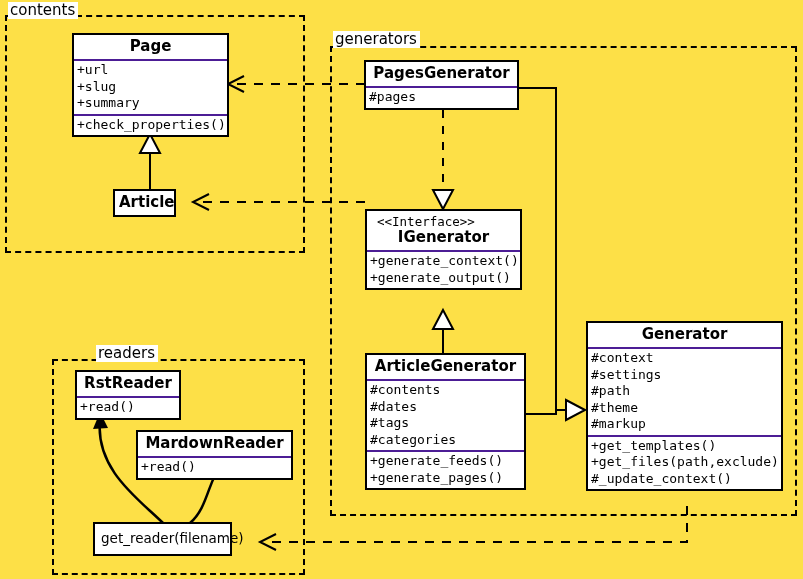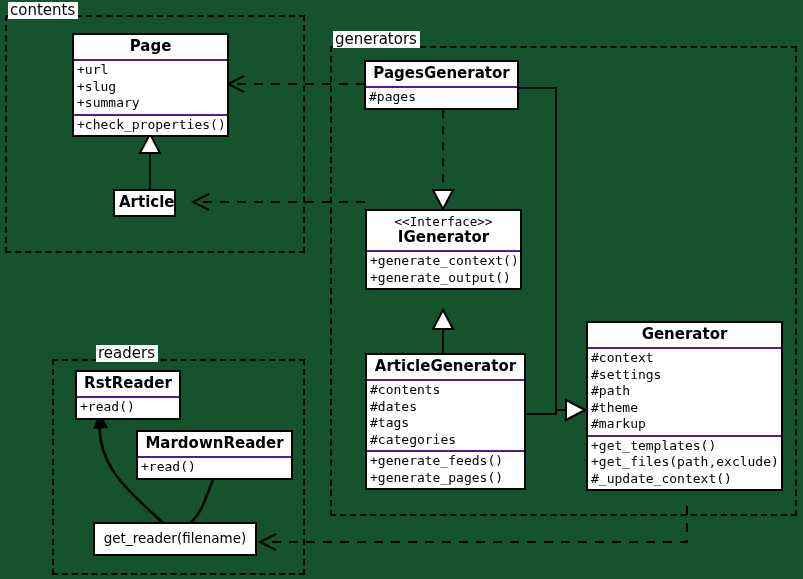--- a/index.html
+++ b/index.html
@@ -7,21 +7,21 @@
     padding: 0;
     background: #ffffff;
   }
   body {
     font-family: "DejaVu Sans", sans-serif;
   }
   #canvas {
     position: relative;
     width: 803px;
     height: 579px;
-    background: #14532d;
+    background: #fde047;
     overflow: hidden;
   }
   
   .package {
     position: absolute;
     border: 2px dashed #000;
     box-sizing: border-box;
   }
   .package-label {
     position: absolute;
@@ -47,24 +47,24 @@
     text-align: center;
     color: #000;
     padding: 3px 4px 4px 4px;
     line-height: 17px;
     white-space: nowrap;
   }
   .uml .stereotype {
     font-family: "DejaVu Sans Mono", monospace;
     font-weight: normal;
     font-size: 12.5px;
-    text-align: center;
     color: #000;
     line-height: 15px;
     padding-top: 3px;
+    padding-left: 10px;
   }
   .uml .compartment {
     border-top: 2px solid #4c1d95;
     padding: 1px 0 2px 0;
   }
   .uml .member {
     font-family: "DejaVu Sans Mono", monospace;
     font-size: 13px;
     color: #000;
     line-height: 16.5px;
@@ -206,17 +206,17 @@
     </div>
   </div>
 
   <div class="uml" style="left:136px; top:430px; width:157px;">
     <div class="title">MardownReader</div>
     <div class="compartment">
       <div class="member">+read()</div>
     </div>
   </div>
 
-  <div class="uml plain" style="left:93px; top:522px; width:164px;">
+  <div class="uml plain" style="left:93px; top:522px; width:139px;">
     <div class="title">get_reader(filename)</div>
   </div>
 
 </div>
 
 </body></html>

